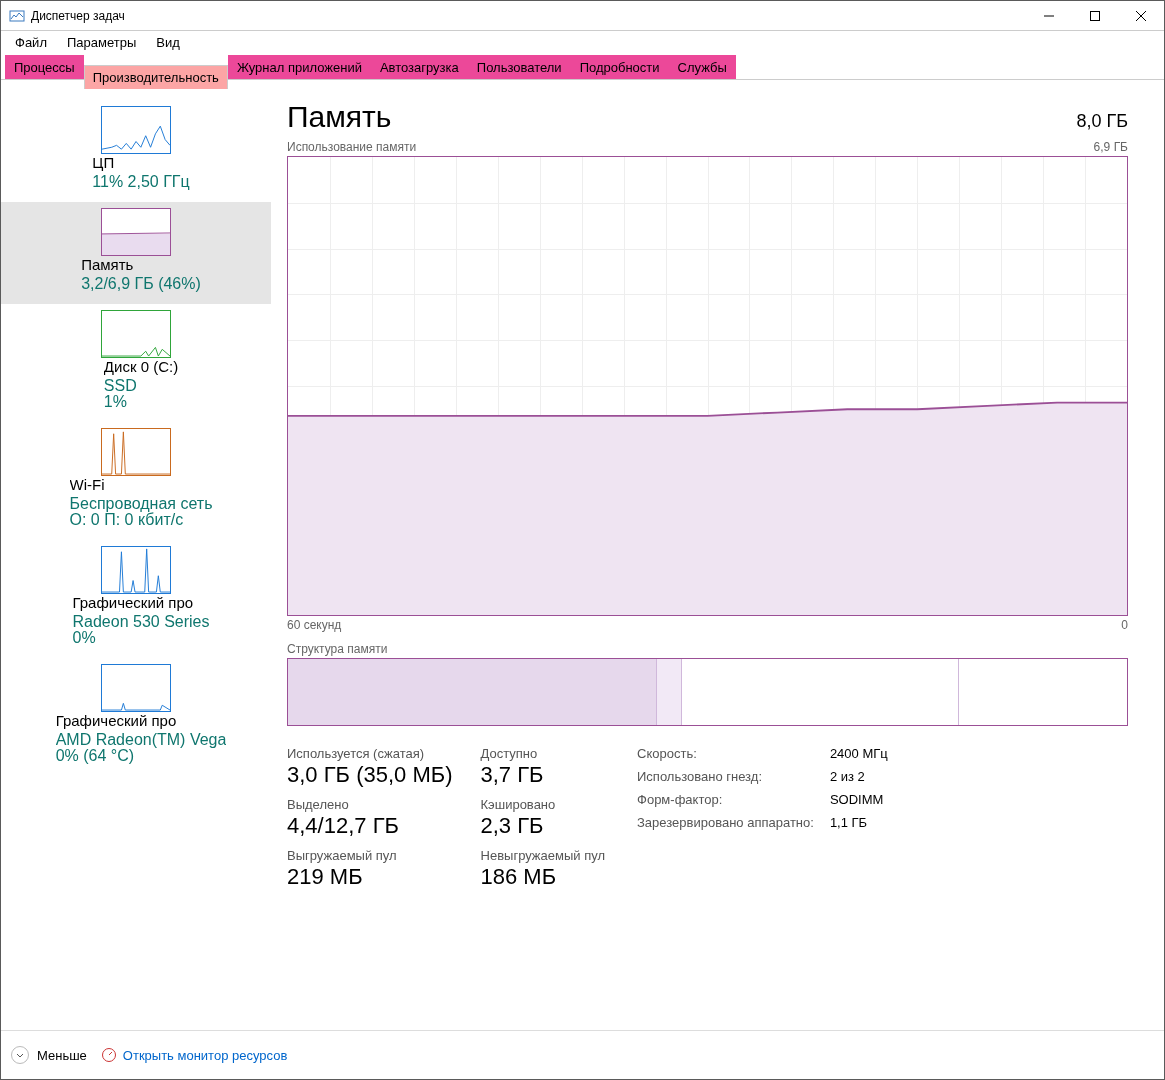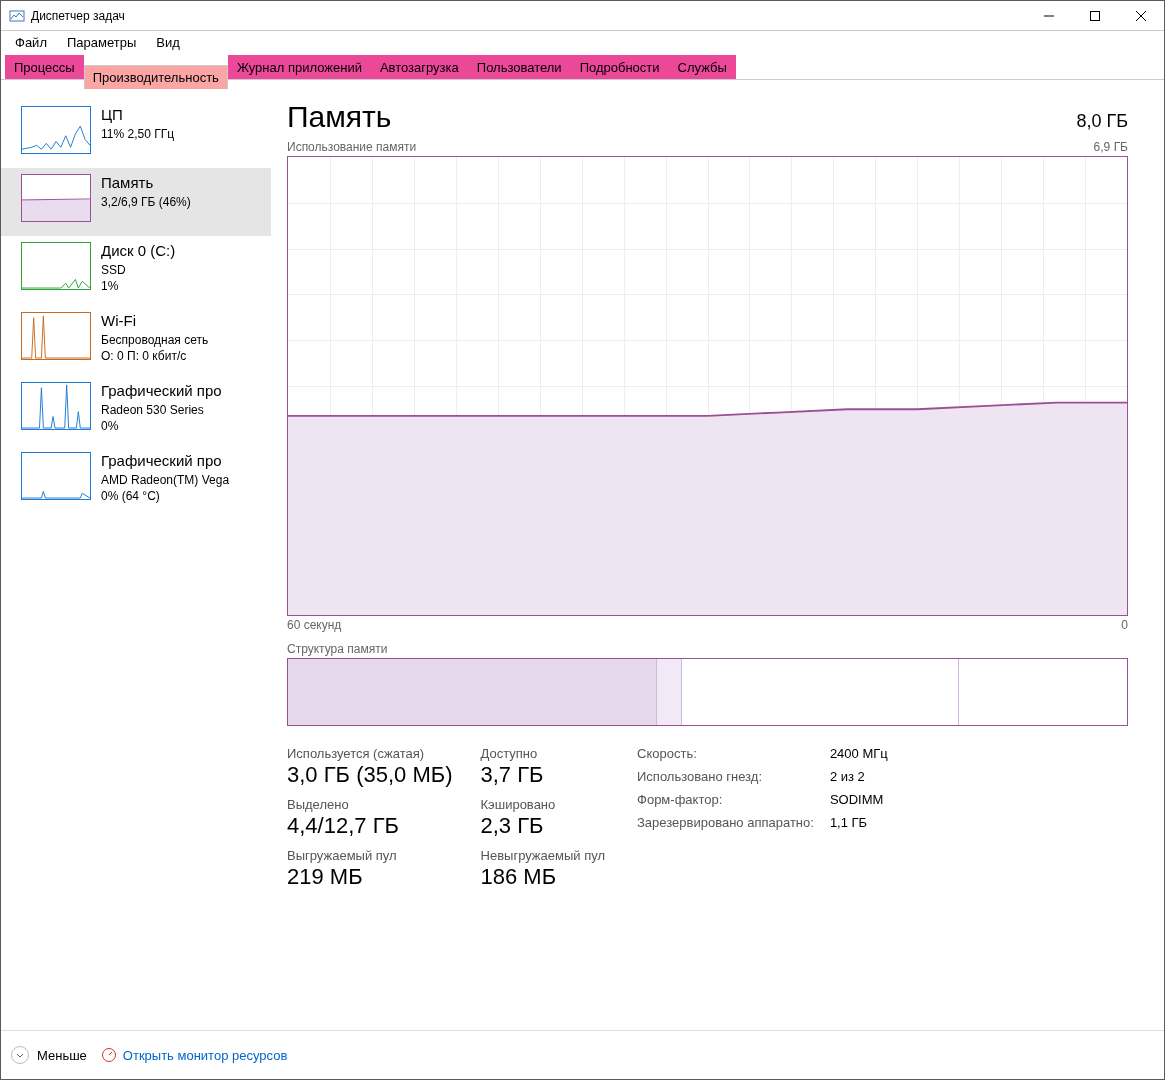--- a/index.html
+++ b/index.html
@@ -20,27 +20,27 @@
   
   .tabbar { display: flex; padding: 2px 4px 0 4px; border-bottom: 1px solid #ccc; font-size: 13px; }
   .tabbar .tab { padding: 4px 8px; border: 1px solid transparent; border-bottom: none; background:#ec4899; margin-right:0px; }
   .tabbar .tab.active { background: #fca5a5; border-color: #ccc; position: relative; top: 10px; }
   
   
   .content { flex: 1; display: flex; overflow: hidden; }
   
   
   .sidebar { width: 270px; padding-top: 20px; overflow-y: auto; }
-  .sb-item { display: flex; align-items: flex-start; padding: 6px 10px 12px 20px; cursor: default; min-height: 68px; }
+  .sb-item { display: flex; align-items: center; padding: 6px 10px 12px 20px; cursor: default; min-height: 68px; flex-direction: column; }
   .sb-item.selected { background: #e5e5e5; }
   .sb-thumb { width: 70px; height: 48px; border: 1px solid; margin-right: 10px; flex-shrink: 0; position: relative; background: #fff; }
   .sb-thumb svg { position:absolute; left:0; top:0; width:100%; height:100%; }
   .sb-text { overflow: hidden; }
   .sb-title { font-size: 15px; line-height: 18px; margin-bottom: 2px; white-space: nowrap; }
-  .sb-sub { font-size: 12px; color: #000000; line-height: 16px; white-space: nowrap; }
+  .sb-sub { font-size: 16px; color: #0f766e; line-height: 16px; white-space: nowrap; }
   
   
   .panel { flex: 1; padding: 20px 36px 10px 16px; display:flex; flex-direction:column; }
   .panel-header { display: flex; justify-content: space-between; align-items: baseline; margin-bottom: 6px; }
   .panel-title { font-size: 30px; font-weight: 400; }
   .panel-total { font-size: 18px; margin-left: 8px; }
   
   .chart-label-row { display:flex; justify-content:space-between; color:#666; font-size:12px; margin-bottom:2px; }
   
   .chart-area { height: 460px; border: 1px solid #9b4f96; position: relative; background: #fff; }

